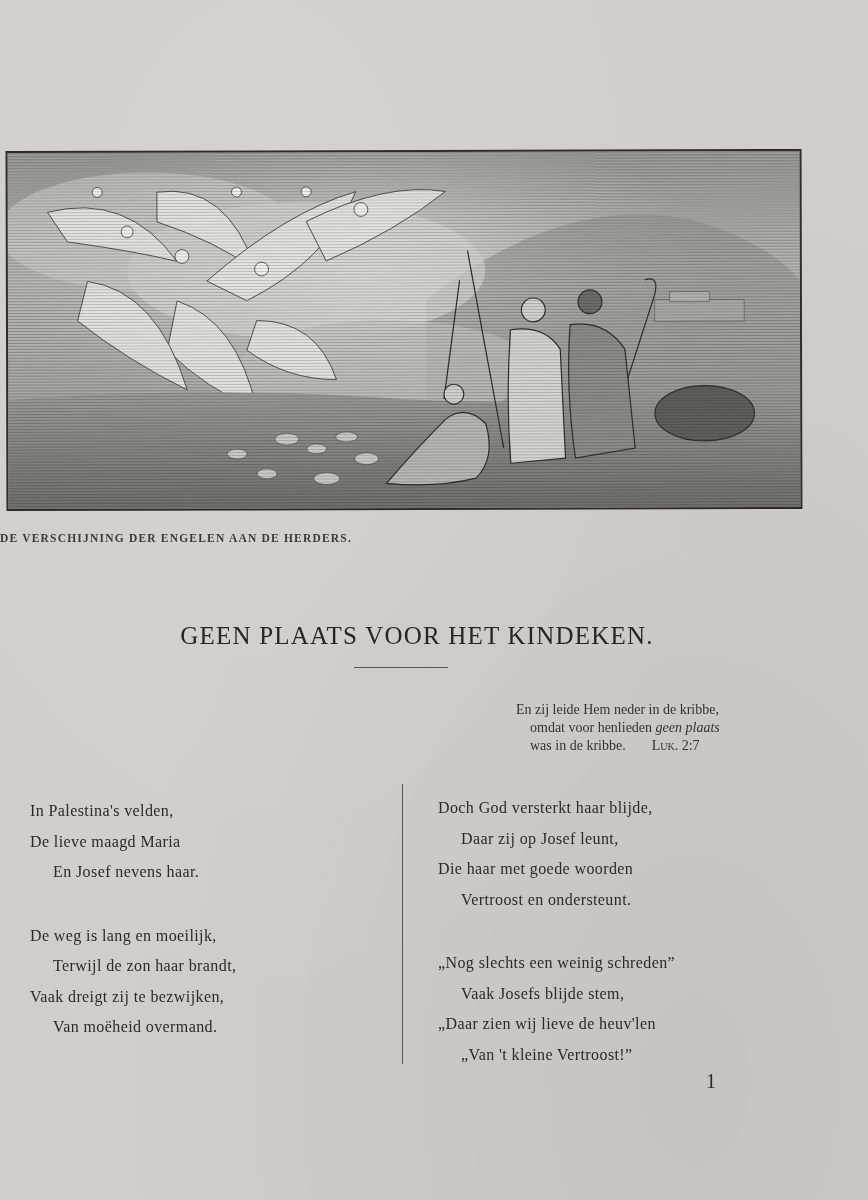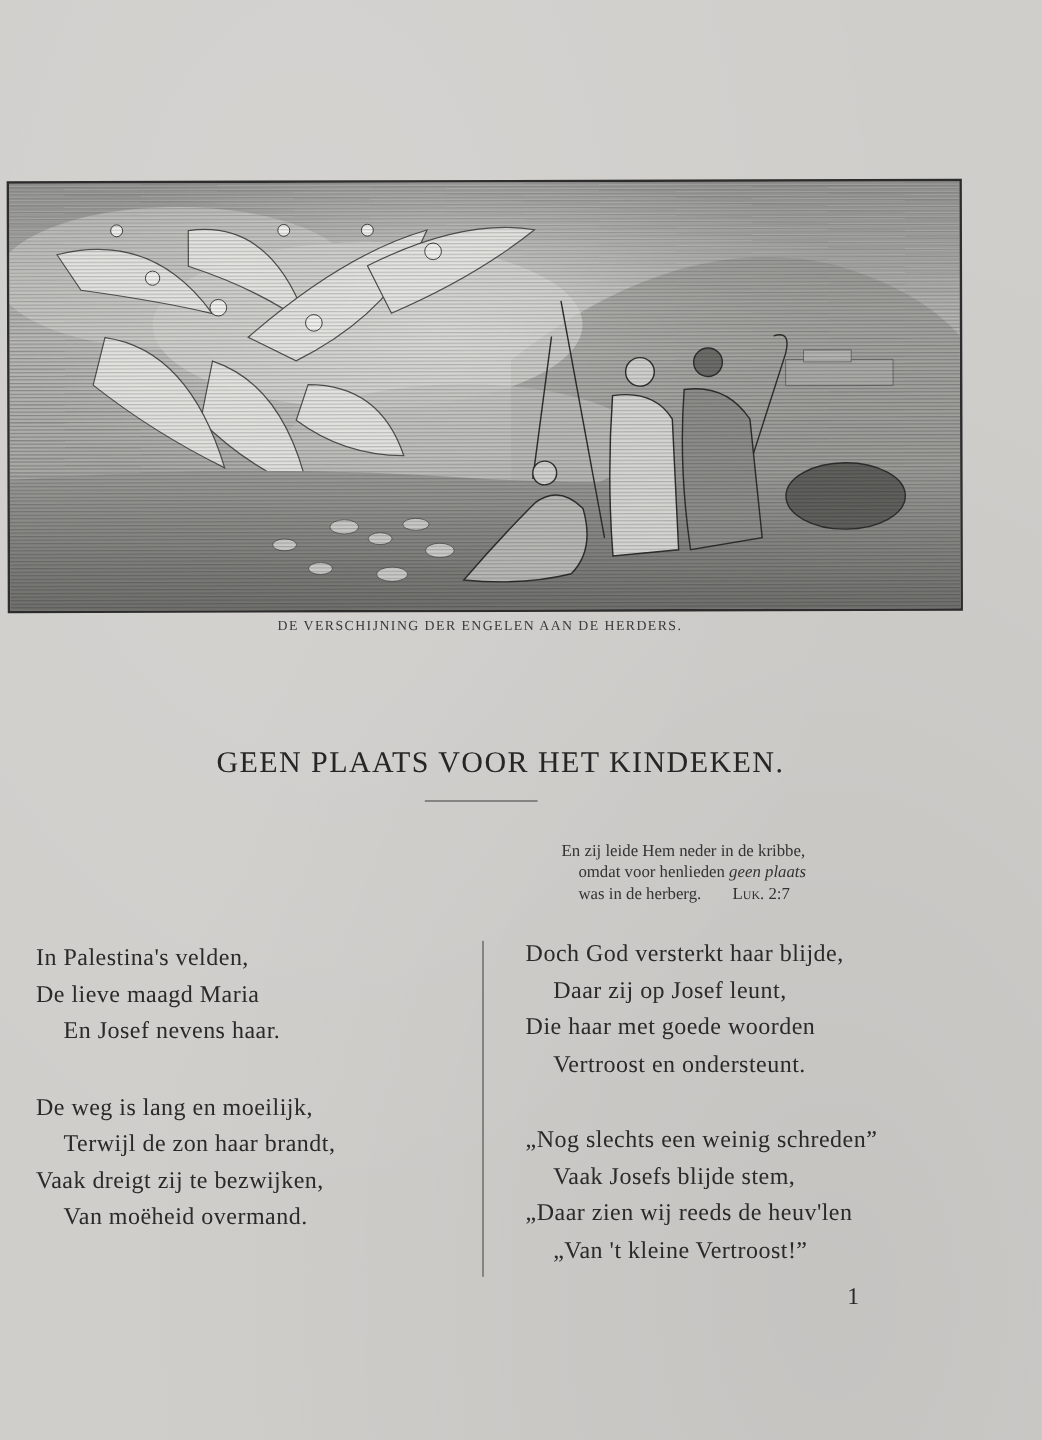--- a/index.html
+++ b/index.html
@@ -40,28 +40,29 @@
     }
     .illustration svg {
       position: absolute;
       inset: 0;
       width: 100%;
       height: 100%;
     }
 
     .caption {
       position: absolute;
-      top: 516px;
+      top: 532px;
       left: 0;
       width: 800px;
-      text-align: center;
+      text-align: left;
       font-family: "Liberation Serif", serif;
       font-size: 11.5px;
       letter-spacing: 1.2px;
       color: #3a3a3a;
+      font-weight: bold;
     }
 
     .title {
       position: absolute;
       top: 608px;
       left: 0;
       width: 806px;
       text-align: center;
       font-family: "Liberation Serif", serif;
       font-size: 25px;
@@ -76,43 +77,44 @@
       left: 354px;
       width: 94px;
       height: 0;
       border-top: 1px solid #555;
     }
 
     
     .epigraph {
       position: absolute;
       top: 701px;
-      left: 468px;
+      left: 516px;
       width: 300px;
       font-family: "Liberation Serif", serif;
       font-size: 14px;
       line-height: 18px;
       color: #333;
     }
     .epigraph .line { display: block; white-space: nowrap; }
     .epigraph .indent { padding-left: 14px; }
     .epigraph em { font-style: italic; }
     .epigraph .ref {
       margin-left: 26px;
       font-variant: small-caps;
     }
 
     
     .poem-col {
       position: absolute;
       font-family: "Liberation Serif", serif;
-      font-size: 20px;
+      font-size: 16px;
       line-height: 30.5px;
       color: #2a2a2a;
       letter-spacing: 0.4px;
+      margin-top: 13px;
     }
     .poem-col.left { left: 30px; top: 783px; width: 360px; }
     .poem-col.right { left: 438px; top: 780px; width: 400px; }
     .stanza { margin: 0 0 33px 0; }
     .verse { display: block; white-space: nowrap; }
     .verse.indent { padding-left: 23px; }
 
     .column-divider {
       position: absolute;
       left: 402px;
@@ -218,21 +220,21 @@
   </div>
 
   <div class="caption">DE VERSCHIJNING DER ENGELEN AAN DE HERDERS.</div>
 
   <h1 class="title">GEEN PLAATS VOOR HET KINDEKEN.</h1>
   <div class="title-rule"></div>
 
   <div class="epigraph">
     <span class="line">En zij leide Hem neder in de kribbe,</span>
     <span class="line indent"><span>omdat voor henlieden </span><em>geen plaats</em></span>
-    <span class="line indent"><span>was in de herberg.</span><span class="ref">Luk. 2:7</span></span>
+    <span class="line indent"><span>was in de kribbe.</span><span class="ref">Luk. 2:7</span></span>
   </div>
 
   <div class="poem-col left">
     <div class="stanza">
       <span class="verse">In Palestina's velden,</span>
       <span class="verse">De lieve maagd Maria</span>
       <span class="verse indent">En Josef nevens haar.</span>
     </div>
     <div class="stanza">
       <span class="verse">De weg is lang en moeilijk,</span>
@@ -247,19 +249,19 @@
   <div class="poem-col right">
     <div class="stanza">
       <span class="verse">Doch God versterkt haar blijde,</span>
       <span class="verse indent">Daar zij op Josef leunt,</span>
       <span class="verse">Die haar met goede woorden</span>
       <span class="verse indent">Vertroost en ondersteunt.</span>
     </div>
     <div class="stanza">
       <span class="verse">„Nog slechts een weinig schreden”</span>
       <span class="verse indent">Vaak Josefs blijde stem,</span>
-      <span class="verse">„Daar zien wij reeds de heuv'len</span>
+      <span class="verse">„Daar zien wij lieve de heuv'len</span>
       <span class="verse indent">„Van 't kleine Vertroost!”</span>
     </div>
   </div>
 
   <div class="page-number">1</div>
 </div>
 
 </body></html>

